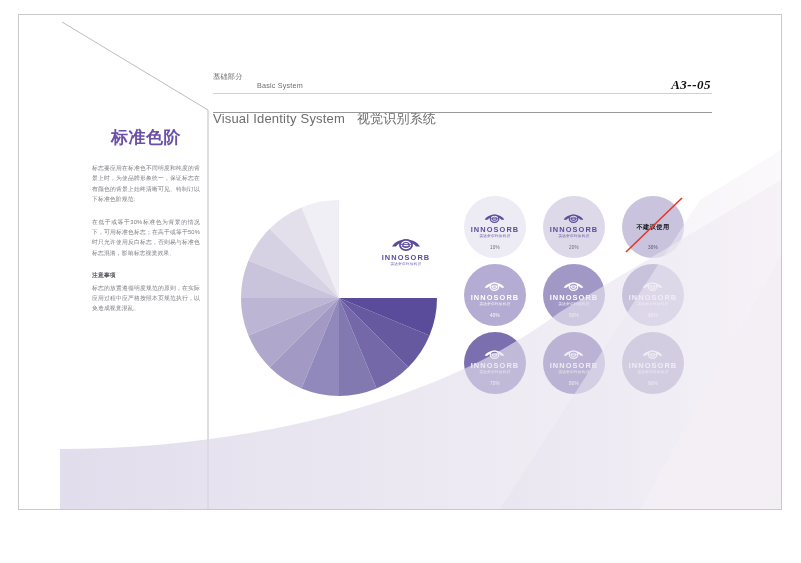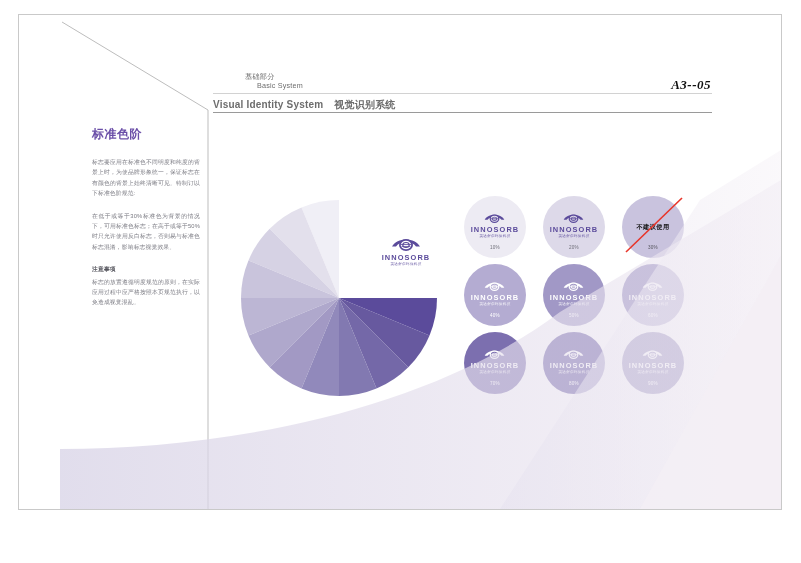--- a/index.html
+++ b/index.html
@@ -14,36 +14,36 @@
   .page-frame{
     position:absolute;left:18px;top:14px;width:764px;height:496px;
     border:1px solid #c9c9c9;box-sizing:border-box;pointer-events:none;
   }
 
   
   .guides{position:absolute;left:0;top:0;width:801px;height:563px;}
 
   
   .hdr{position:absolute;left:213px;top:72px;width:500px;}
-  .hdr .l1{font-size:7.2px;color:#6d6d6d;line-height:9.2px;letter-spacing:.2px;margin-left:32px;}
+  .hdr .l1{font-size:7.2px;color:#6d6d6d;line-height:9.2px;letter-spacing:.2px;}
   .hdr .l2{font-size:7.2px;color:#6d6d6d;line-height:9.2px;letter-spacing:.2px;margin-left:44px;}
   .hdr-rule{position:absolute;left:213px;top:93px;width:499px;height:1px;background:#d2d2d2;}
-  .hdr-sub{position:absolute;left:213px;top:98px;font-size:10px;color:#6d6d6d;letter-spacing:.2px;font-weight:bold;}
+  .hdr-sub{position:absolute;left:213px;top:110px;font-size:13px;color:#6d6d6d;letter-spacing:.2px;}
   .hdr-sub .cn{margin-left:8px;}
   .hdr-rule2{position:absolute;left:213px;top:112px;width:499px;height:1.2px;background:#9a9a9a;}
   .page-code{
     position:absolute;right:90px;top:77px;font-size:13px;font-weight:bold;
     font-style:italic;color:#111;letter-spacing:.5px;
     font-family:"Liberation Serif","DejaVu Serif",serif;
   }
 
   
   .lcol{position:absolute;left:92px;top:126px;width:108px;}
   .lcol h1{
-    margin:0 0 14px 0;font-size:12px;font-weight:bold;color:#6b4fa8;letter-spacing:.5px;
+    margin:0 0 14px 0;font-size:17px;font-weight:bold;color:#6b4fa8;letter-spacing:.5px;text-align:center;
   }
   .lcol p{
     margin:0 0 12px 0;font-size:5.8px;line-height:10.4px;color:#7a7a82;
     text-align:justify;letter-spacing:.15px;
   }
   .lcol p.note-h{font-weight:bold;color:#55555d;margin-bottom:2px;}
 
   
   .fan{position:absolute;left:239px;top:198px;width:200px;height:200px;}
 

